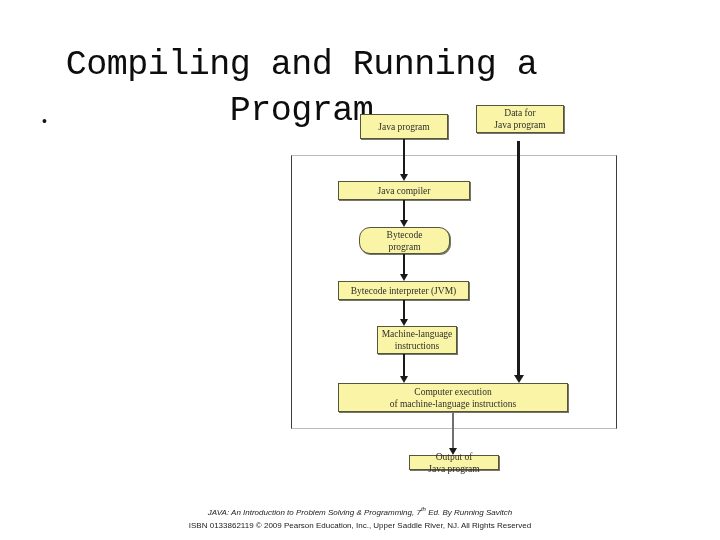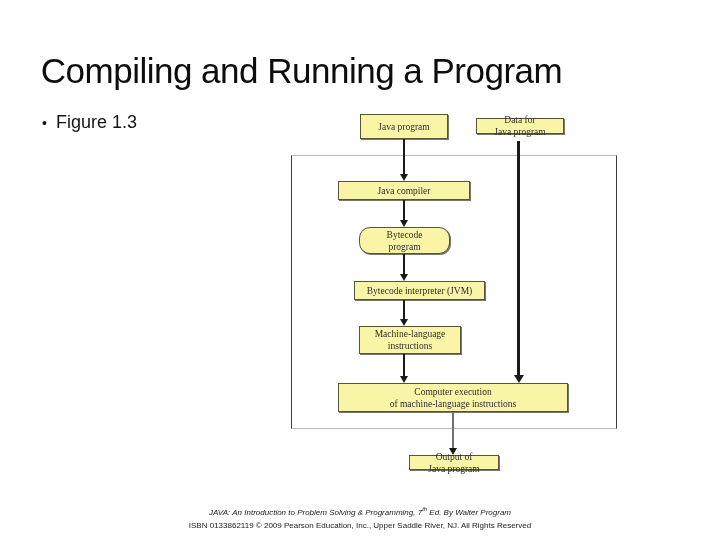--- a/index.html
+++ b/index.html
@@ -2,23 +2,24 @@
 <html><head>
 <meta charset="utf-8">
 <style>
   html,body { margin:0; padding:0; background:#888; }
   .slide {
     position:relative; width:720px; height:540px; background:#ffffff;
     overflow:hidden; font-family:"Liberation Sans", sans-serif;
     margin:0 auto;
   }
   .title {
-    position:absolute; top:48px; left:0; width:603px; text-align:center;
+    position:absolute; top:42px; left:0; width:603px; text-align:center;
     font-size:35px; line-height:46px; font-weight:400; color:#0d0d0d;
     letter-spacing:-0.5px;
+    font-family:Liberation Mono, monospace;
   }
   .bullet-line {
     position:absolute; left:42px; top:112px; font-size:18px; color:#141414;
     display:flex; align-items:center; gap:9px;
   }
   .bullet-dot { font-size:14px; line-height:18px; }
   
   .fig-frame {
     position:absolute; left:291px; top:155px; width:324px; height:272px;
     border-top:1px solid #bcbcbc; border-bottom:1px solid #bcbcbc;
@@ -54,38 +55,37 @@
 </style>
 </head>
 <body>
 
 <div class="slide">
 
   <div class="title">Compiling and Running a Program</div>
 
   <div class="bullet-line">
     <span class="bullet-dot">•</span>
-    <span>Figure 1.3</span>
   </div>
 
   <div class="fig-frame"></div>
 
   <div class="fc-box" style="left:360px;top:114px;width:88px;height:25px;">Java program</div>
 
-  <div class="fc-box" style="left:476px;top:118px;width:88px;height:16px;">Data for
+  <div class="fc-box" style="left:476px;top:105px;width:88px;height:28px;">Data for
 Java program</div>
 
   <div class="fc-box" style="left:338px;top:181px;width:132px;height:19px;">Java compiler</div>
 
   <div class="fc-box" style="left:359px;top:227px;width:91px;height:27px;border-radius:11px;">Bytecode
 program</div>
 
-  <div class="fc-box" style="left:338px;top:281px;width:131px;height:19px;margin-left:16px;">Bytecode interpreter (JVM)</div>
+  <div class="fc-box" style="left:338px;top:281px;width:131px;height:19px;">Bytecode interpreter (JVM)</div>
 
-  <div class="fc-box" style="left:359px;top:326px;width:102px;height:28px;">Machine-language
+  <div class="fc-box" style="left:377px;top:326px;width:80px;height:28px;">Machine-language
 instructions</div>
 
   <div class="fc-box" style="left:338px;top:383px;width:230px;height:29px;">Computer execution
 of machine-language instructions</div>
 
   <div class="fc-box" style="left:409px;top:455px;width:90px;height:15px;">Output of
 Java program</div>
 
   <div>
     <div class="shaft" style="left:403px;top:139px;height:35px;"></div>
@@ -116,17 +116,17 @@
     <div class="shaft thick" style="left:517px;top:141px;height:234px;"></div>
     <div class="head big" style="left:514px;top:375px;"></div>
   </div>
 
   <div>
     <div class="shaft gray" style="left:452px;top:412px;height:36px;"></div>
     <div class="head" style="left:449px;top:448px;"></div>
   </div>
 
   <div class="footer">
-    <div class="l1"><span>JAVA: An Introduction to Problem Solving &amp; Programming, 7</span><sup>th</sup><span> Ed. By Walter Program</span></div>
+    <div class="l1"><span>JAVA: An Introduction to Problem Solving &amp; Programming, 7</span><sup>th</sup><span> Ed. By Running Savitch</span></div>
     <div class="l2">ISBN 0133862119 © 2009 Pearson Education, Inc., Upper Saddle River, NJ. All Rights Reserved</div>
   </div>
 
 </div>
 
 </body></html>

